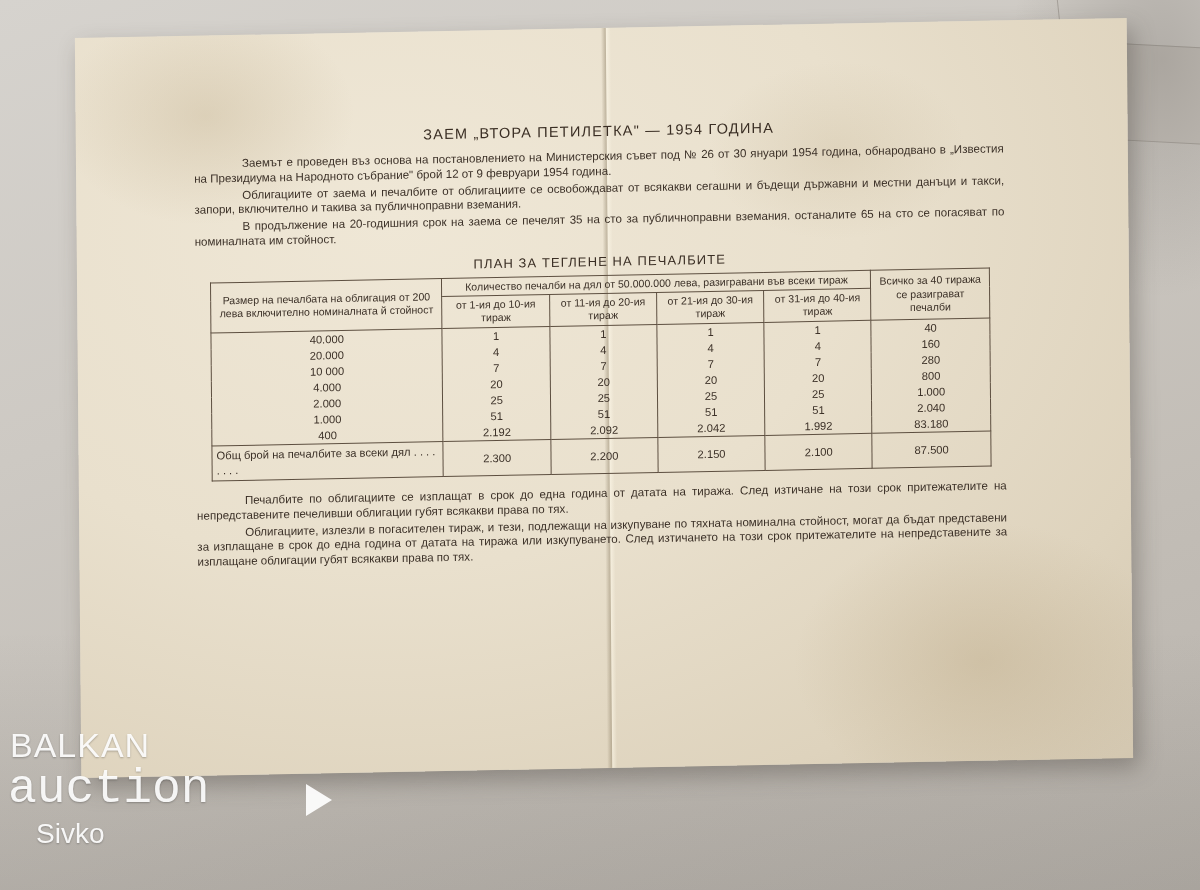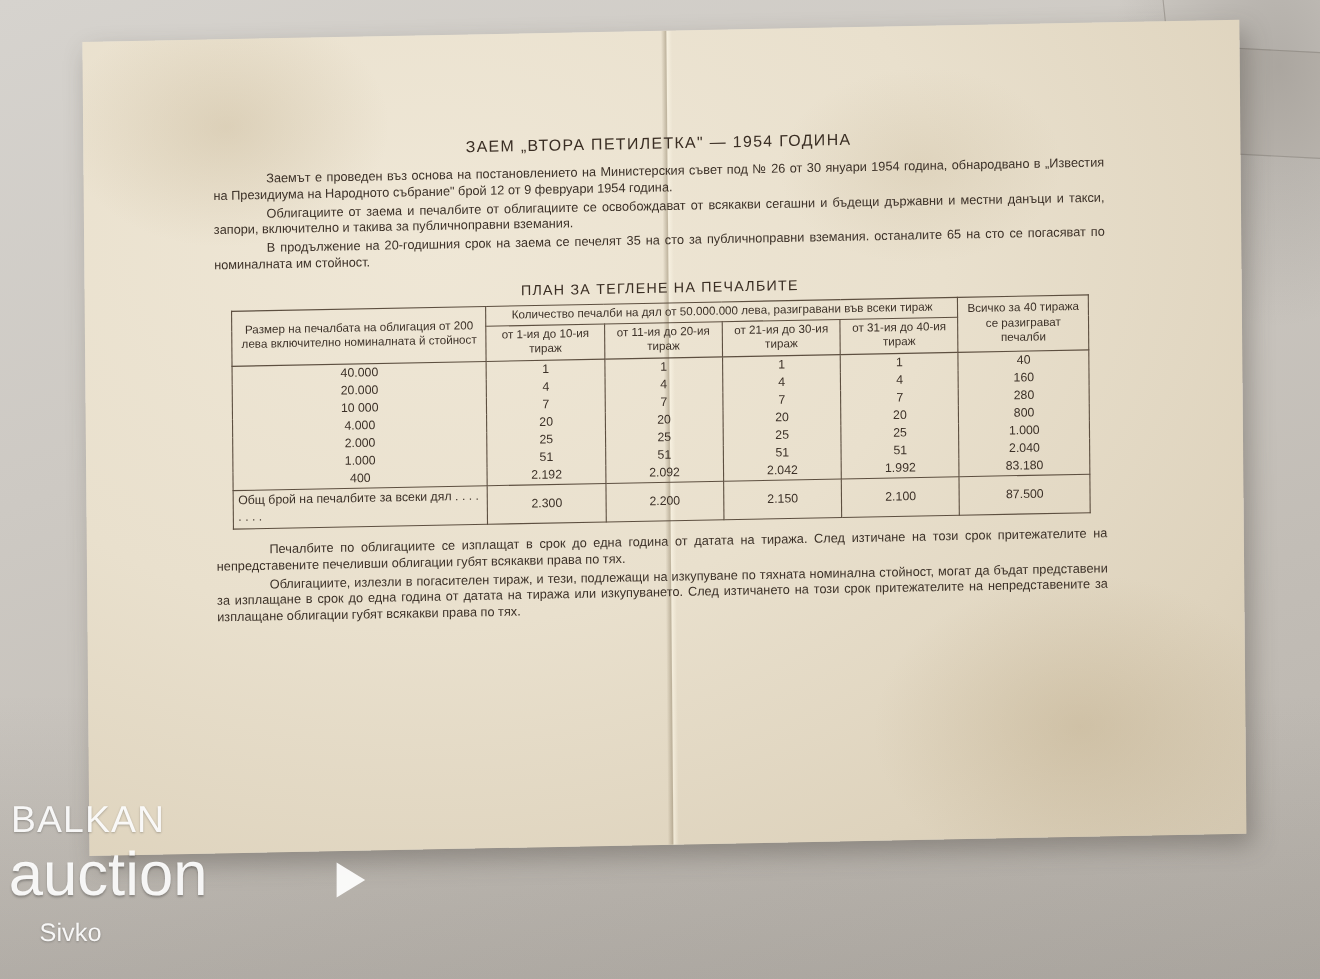--- a/index.html
+++ b/index.html
@@ -156,34 +156,35 @@
     user-select: none;
   }
   #wm-balkan {
     position: absolute; left: 4px; top: 0;
     font-size: 34px; font-weight: normal; letter-spacing: 1px;
     color: rgba(255,255,255,0.92);
     text-shadow: 0 1px 2px rgba(0,0,0,0.25);
   }
   #wm-auction {
     position: absolute; left: 2px; top: 36px;
-    font-size: 56px; letter-spacing: 0px;
+    font-size: 48px; letter-spacing: 0px;
     color: rgba(255,255,255,0.92);
     text-shadow: 0 1px 2px rgba(0,0,0,0.25);
+    font-family: Liberation Mono, monospace;
   }
   #wm-play {
     position: absolute; left: 300px; top: 58px;
     width: 0; height: 0;
     border-left: 26px solid rgba(255,255,255,0.92);
     border-top: 16px solid transparent;
     border-bottom: 16px solid transparent;
   }
   #wm-sivko {
-    position: absolute; left: 30px; top: 108px;
-    font-size: 23px;
+    position: absolute; left: 30px; top: 92px;
+    font-size: 28px;
     color: rgba(255,255,255,0.92);
     text-shadow: 0 1px 2px rgba(0,0,0,0.25);
   }
 </style>
 </head>
 <body>
 
 <div id="scene">
 
   <div class="bg-object" id="bg-box-1"></div>

